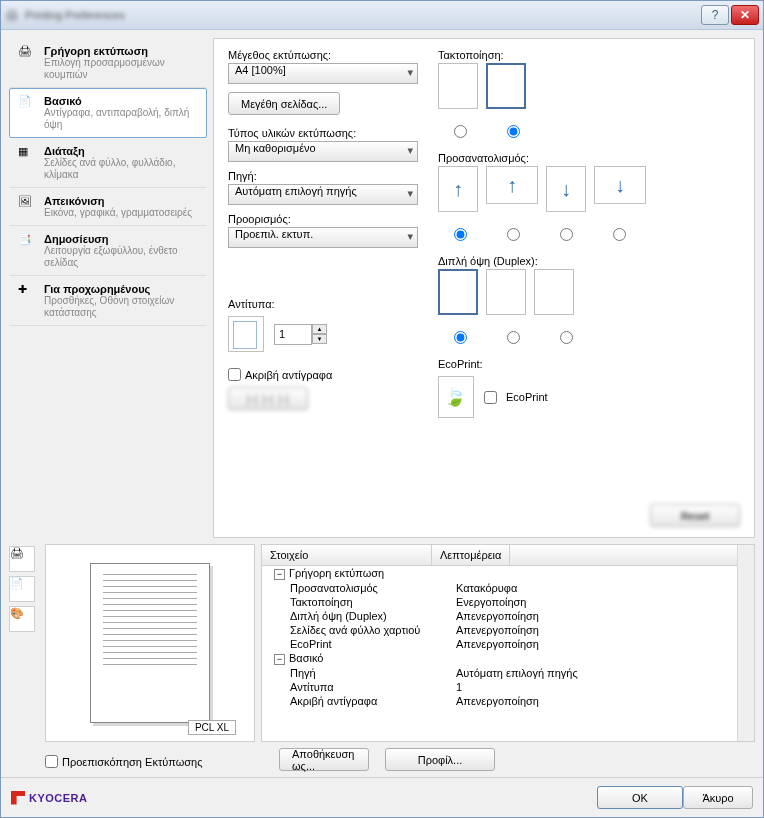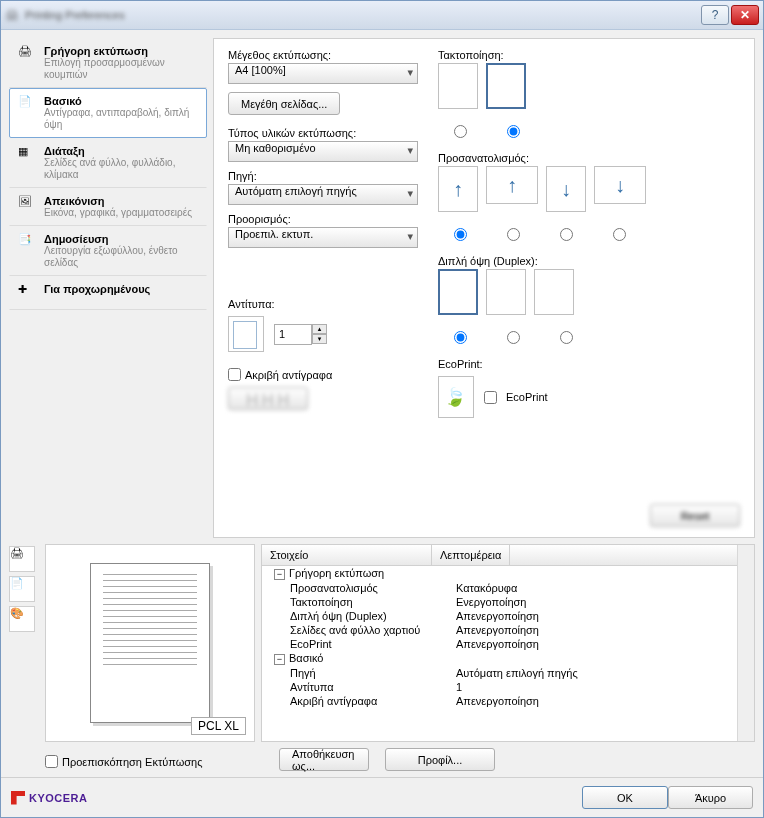--- a/index.html
+++ b/index.html
@@ -46,21 +46,21 @@
 .radio-row input { margin: 0 16px; }
 .eco-row { display: flex; align-items: center; gap: 6px; margin-top: 6px; }
 .eco-icon { width: 36px; height: 42px; border: 1px solid #c0c0c0; background: #fff; display: flex; align-items: center; justify-content: center; color: #4a9b3e; font-size: 18px; }
 .reset-btn { position: absolute; right: 14px; bottom: 10px; width: 90px; filter: blur(2px); }
 .bottom-area { display: flex; gap: 6px; margin-top: 6px; height: 198px; }
 .preview-col { width: 30px; display: flex; flex-direction: column; gap: 4px; padding-top: 2px; }
 .preview-side-btn { width: 26px; height: 26px; border: 1px solid #cfcfcf; background: #fff; }
 .preview-box { width: 210px; border: 1px solid #cfcfcf; background: #fff; position: relative; display: flex; align-items: center; justify-content: center; }
 .page-preview { width: 120px; height: 160px; border: 1px solid #888; background: #fff; box-shadow: 3px 3px 0 #d8d8d8; display: flex; flex-direction: column; padding: 10px 12px; gap: 5px; }
 .page-line { height: 1px; background: #aaa; }
-.pcl-tag { position: absolute; right: 8px; bottom: 6px; border: 1px solid #aaa; background: #fff; padding: 1px 6px; font-size: 12px; }
+.pcl-tag { position: absolute; right: 18px; bottom: 6px; border: 1px solid #aaa; background: #fff; padding: 1px 6px; font-size: 10px; }
 .detail-box { flex: 1; border: 1px solid #cfcfcf; background: #fff; display: flex; flex-direction: column; }
 .detail-head { display: flex; background: linear-gradient(#fff,#e9e9e9); border-bottom: 1px solid #d0d0d0; }
 .detail-head div { padding: 4px 8px; border-right: 1px solid #d0d0d0; }
 .detail-head div:first-child { width: 170px; }
 .detail-body { flex: 1; overflow: auto; }
 .detail-row { display: flex; padding: 1px 4px; }
 .detail-row .c1 { width: 190px; padding-left: 24px; }
 .detail-row.grp .c1 { padding-left: 8px; font-weight: normal; }
 .detail-row.grp .toggle { display: inline-block; width: 11px; height: 11px; border: 1px solid #888; text-align: center; line-height: 9px; margin-right: 4px; font-size: 9px; }
 .scroll-stub { width: 17px; background: #efefef; border-left: 1px solid #d8d8d8; }
@@ -123,20 +123,21 @@
           <div class="sidebar-icon">📑</div>
           <div class="sidebar-text">
             <span class="sidebar-title">Δημοσίευση</span>
             <span class="sidebar-desc">Λειτουργία εξωφύλλου, ένθετο σελίδας</span>
           </div>
         </div>
         <div class="sidebar-item">
           <div class="sidebar-icon">✚</div>
           <div class="sidebar-text">
             <span class="sidebar-title">Για προχωρημένους</span>
+            <span class="sidebar-desc">Προσθήκες, Οθόνη στοιχείων κατάστασης</span>
           </div>
         </div>
       </div>
 
       <div class="main">
         <div class="col" style="max-width:190px">
           <div class="group">
             <div class="label">Μέγεθος εκτύπωσης:</div>
             <div class="select">A4  [100%]</div>
             <div class="btn">Μεγέθη σελίδας...</div>
@@ -315,16 +316,16 @@
     </div>
   </div>
 
   <div class="footer">
     <div class="logo">
       <div class="logo-mark"></div>
       <span>KYOCERA</span>
     </div>
     <div class="footer-btns">
       <div class="btn primary" style="width:86px">OK</div>
-      <div class="btn" style="width:85px">Άκυρο</div>
+      <div class="btn" style="width:70px">Άκυρο</div>
     </div>
   </div>
 </div>
 
 </body></html>

